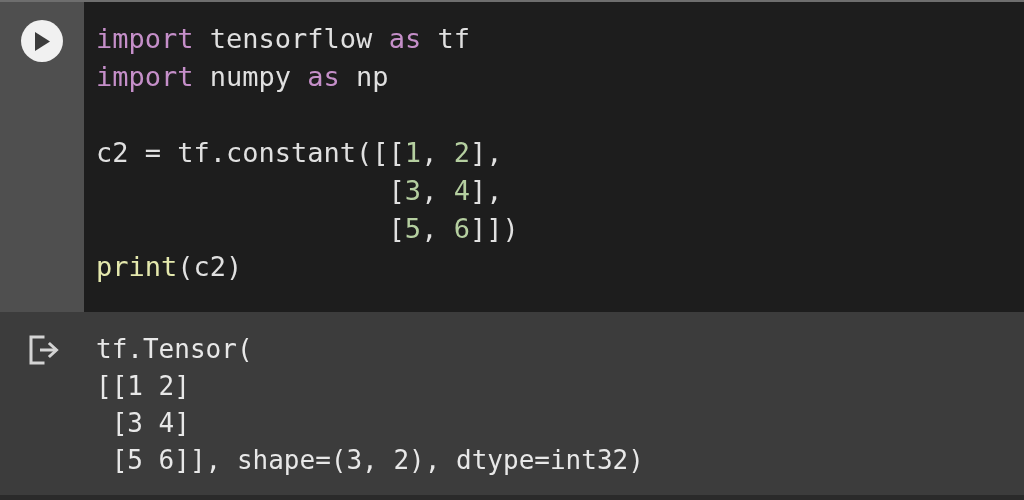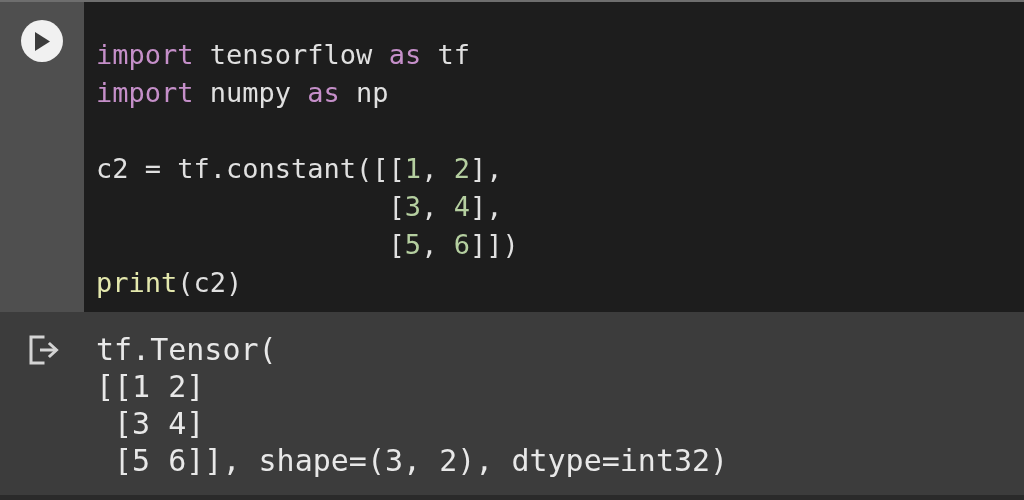--- a/index.html
+++ b/index.html
@@ -57,21 +57,21 @@
     background: #f1f1f1;
     display: flex;
     align-items: center;
     justify-content: center;
     cursor: pointer;
   }
   .run-button svg { display: block; }
 
   .code-body {
     position: absolute;
-    left: 84px; top: 16px;
+    left: 84px; top: 0;
     width: 940px;
     height: 310px;
     background: #1d1d1d;
     overflow: hidden;
   }
 
   .code-pre {
     margin: 0;
     padding: 18px 0 0 12px;
     font-family: "DejaVu Sans Mono", monospace;
@@ -117,21 +117,21 @@
     position: absolute;
     left: 84px; top: 0;
     width: 940px; height: 183px;
     overflow: hidden;
   }
 
   .output-pre {
     margin: 0;
     padding: 19px 0 0 12px;
     font-family: "DejaVu Sans Mono", monospace;
-    font-size: 30px;
+    font-size: 26px;
     line-height: 37px;
     white-space: pre;
     color: #e8e8e8;
     -webkit-font-smoothing: antialiased;
   }
 
   
   .bottom-strip {
     position: absolute;
     left: 0;

